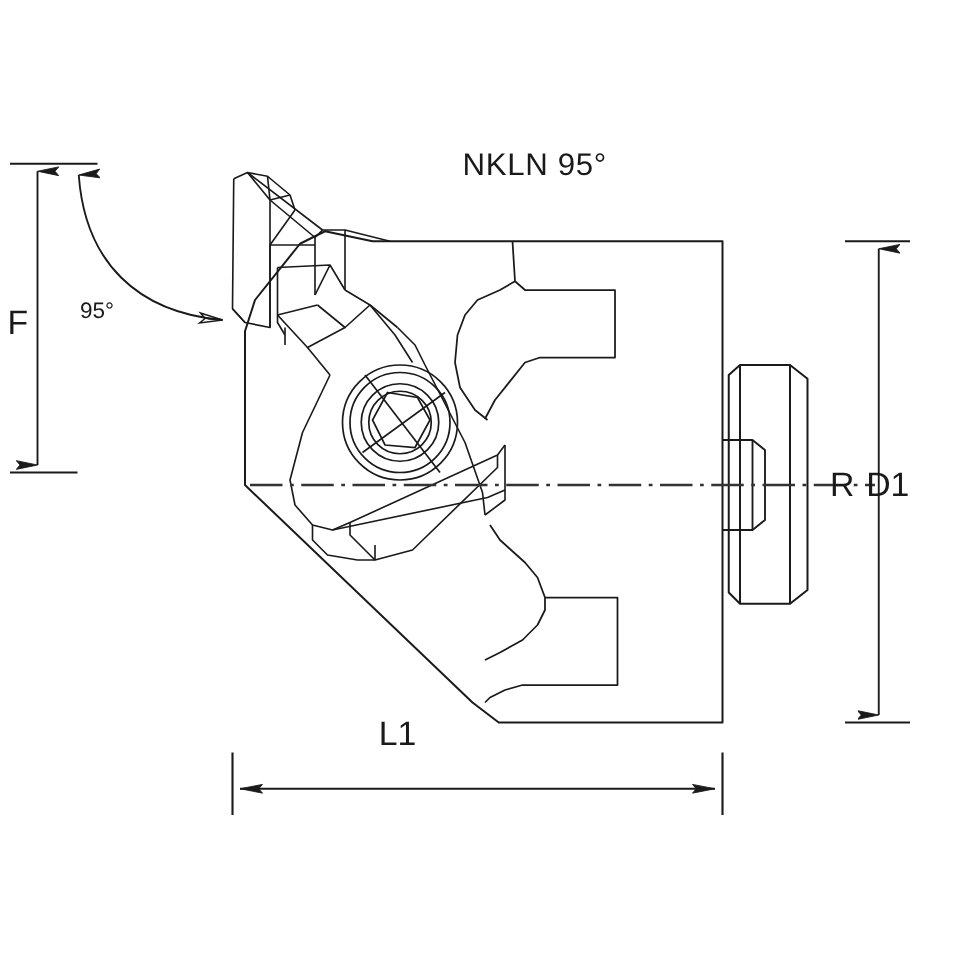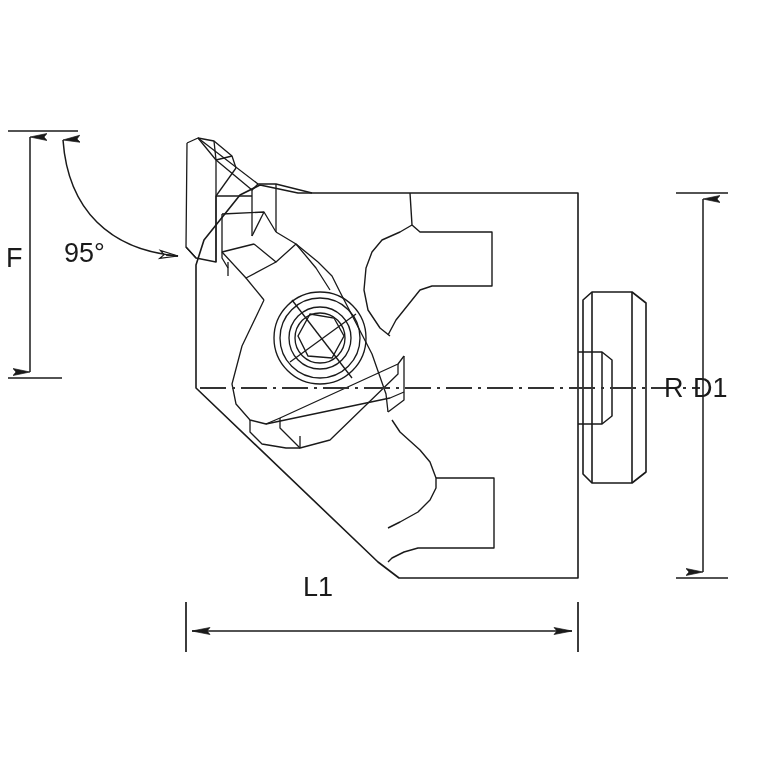--- a/index.html
+++ b/index.html
@@ -30,21 +30,21 @@
     user-select: none;
   }
   .lbl-title {
     font-size: 25px;
     letter-spacing: 0.5px;
   }
   .lbl-dim {
     font-size: 27px;
   }
   .lbl-ang {
-    font-size: 27px;
+    font-size: 18px;
   }
 </style>
 </head>
 <body>
 
 <div id="stage">
 
   <svg id="drawing" viewBox="0 0 767 767">
     <defs>
       <marker id="ar-down" markerWidth="12" markerHeight="18" refX="6" refY="17" orient="auto" markerUnits="userSpaceOnUse">
@@ -228,20 +228,21 @@
     </g>
 
     <g>
       <line x1="676" y1="193" x2="728" y2="193" stroke="#1a1a1a" stroke-width="1.7"></line>
       <line x1="676" y1="578" x2="728" y2="578" stroke="#1a1a1a" stroke-width="1.7"></line>
       <line x1="703" y1="199" x2="703" y2="572" stroke="#1a1a1a" stroke-width="1.5" marker-start="url(#ar-down)" marker-end="url(#ar-up)"></line>
     </g>
 
   </svg>
 
+  <div class="lbl lbl-title" style="left:370px; top:118px;">NKLN 95°</div>
 
   <div class="lbl lbl-ang" style="left:64px; top:238px;">95°</div>
 
   <div class="lbl lbl-dim" style="left:6px; top:243px;">F</div>
 
   <div class="lbl lbl-dim" style="left:303px; top:572px;">L1</div>
 
   <div class="lbl lbl-dim" style="left:664px; top:373px;">R</div>
 
   <div class="lbl lbl-dim" style="left:693px; top:373px;">D1</div>

